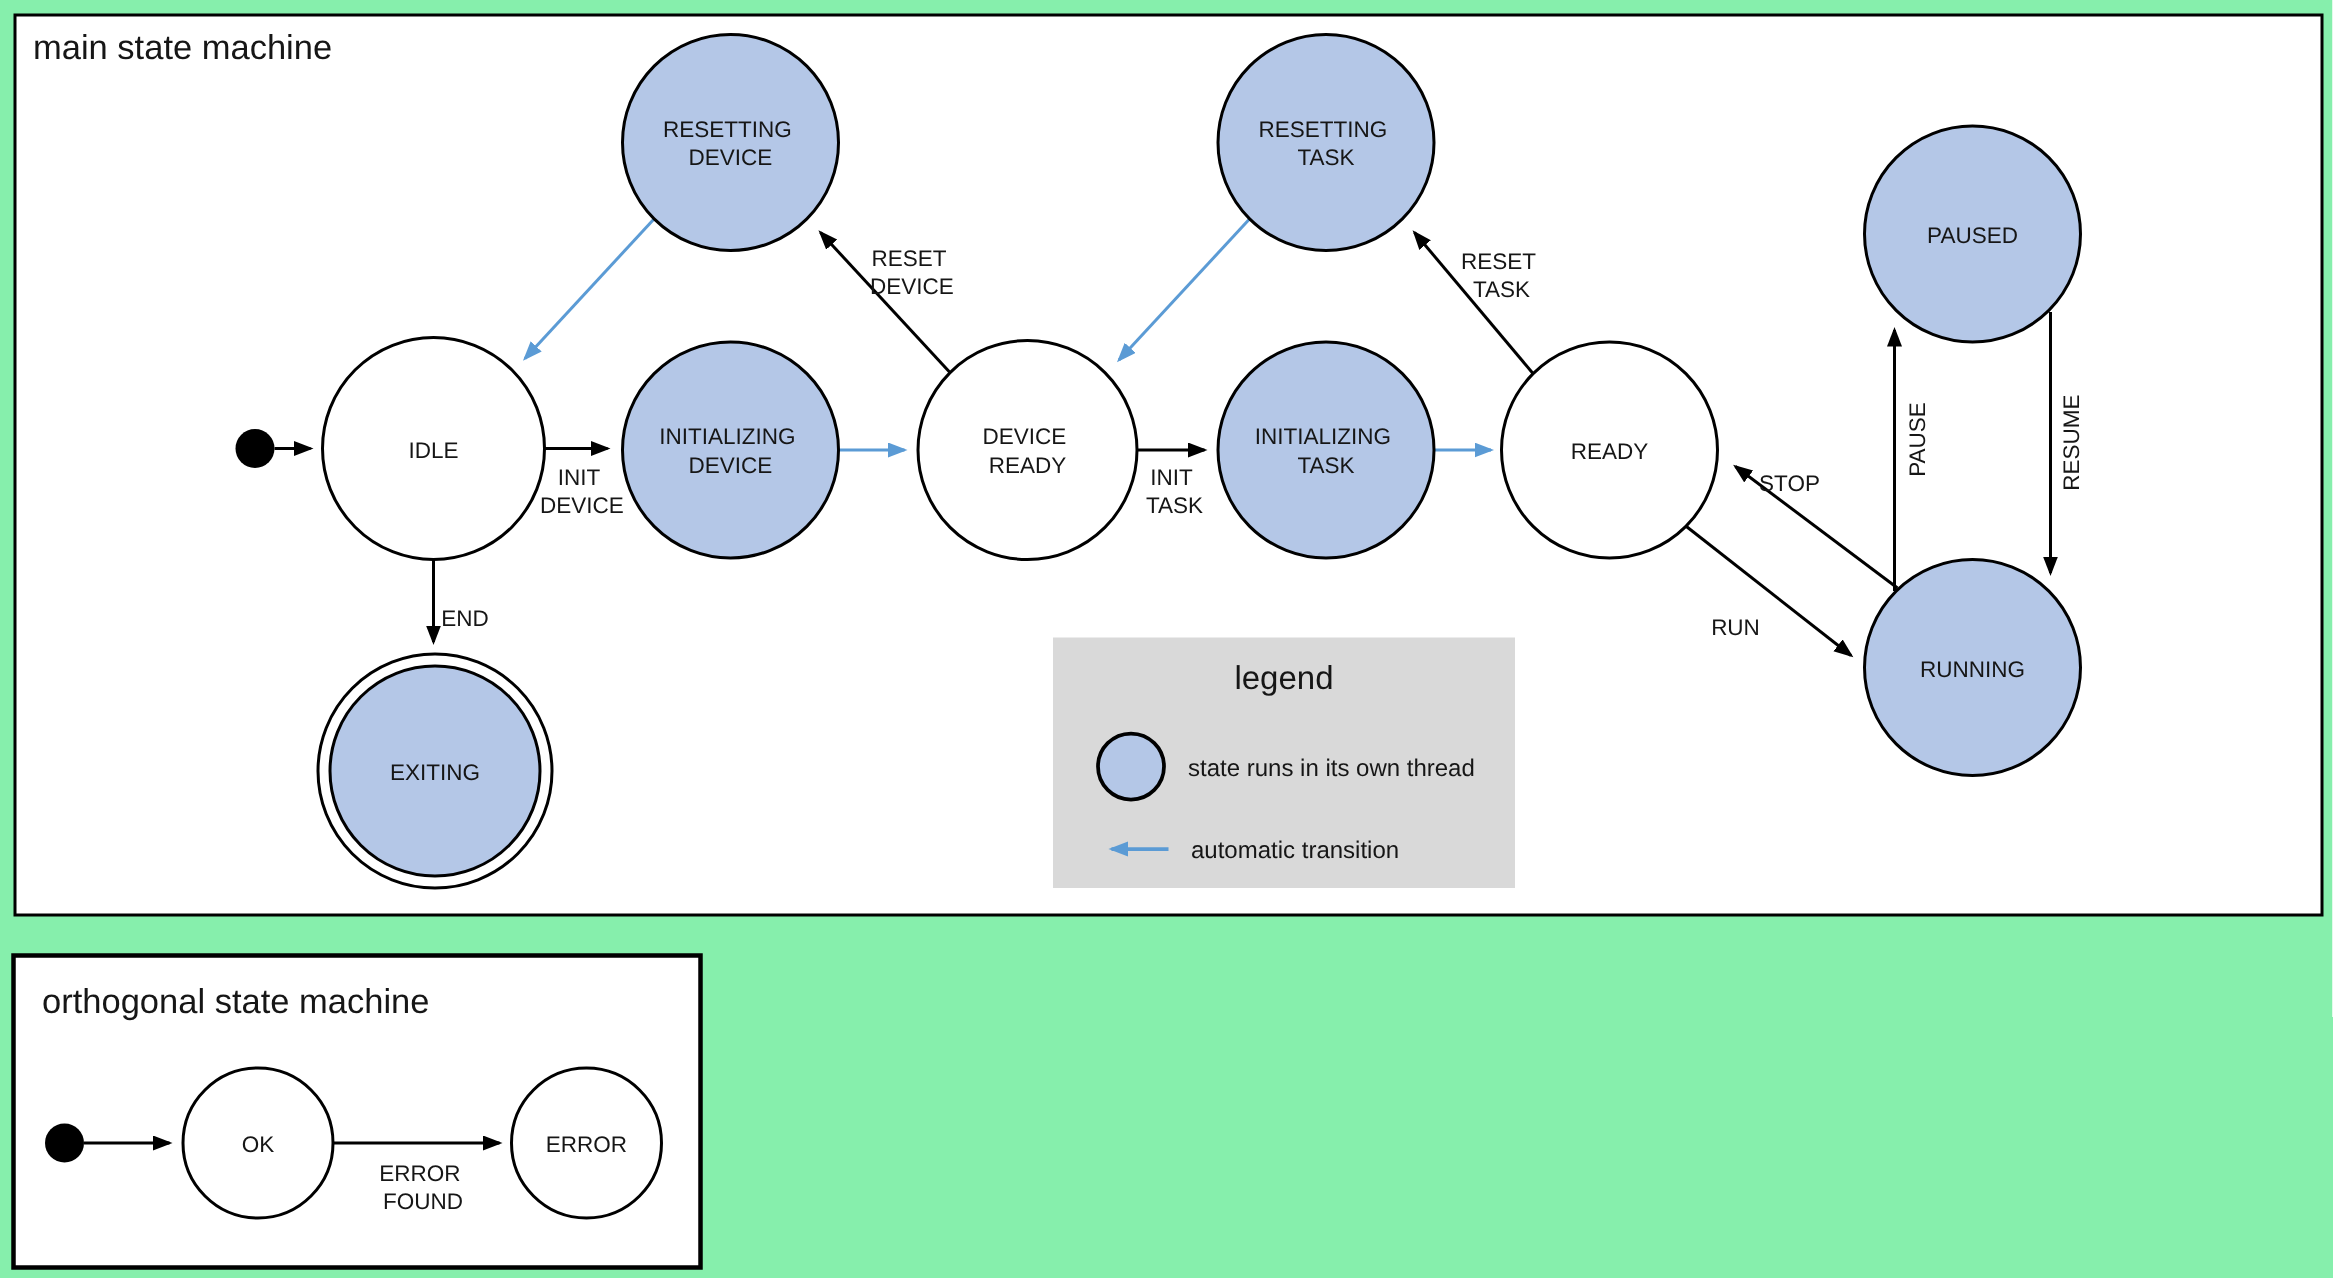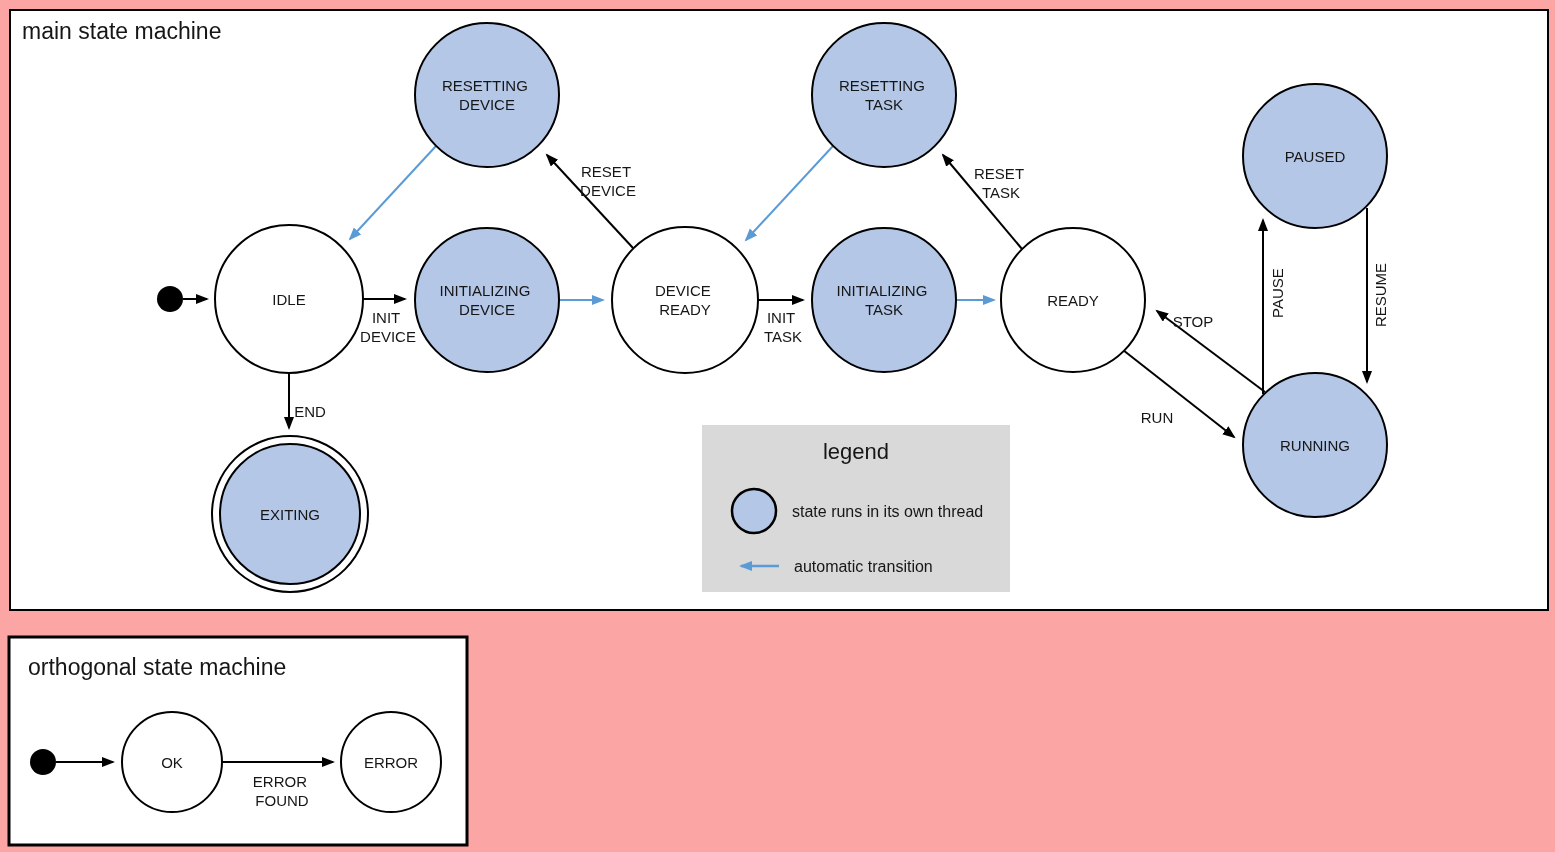--- a/index.html
+++ b/index.html
@@ -1,16 +1,16 @@
 <!DOCTYPE html>
 <html><head>
 <meta charset="utf-8">
 <style>
   html, body { margin: 0; padding: 0; background: #ffffff; }
-  .canvas { position: relative; width: 1555px; height: 852px; background: #fca5a5; }
+  .canvas { position: relative; width: 1555px; height: 852px; background: #86efac; }
   svg text, svg tspan {
     font-family: "Liberation Sans", sans-serif;
     fill: #161616;
   }
   .panel-title  { font-size: 23px; }
   .legend-title { font-size: 22px; text-anchor: middle; }
   .legend-item  { font-size: 16px; }
   .state-label  { font-size: 15px; text-anchor: middle; }
   .tr-label     { font-size: 15px; text-anchor: middle; }
 </style>

